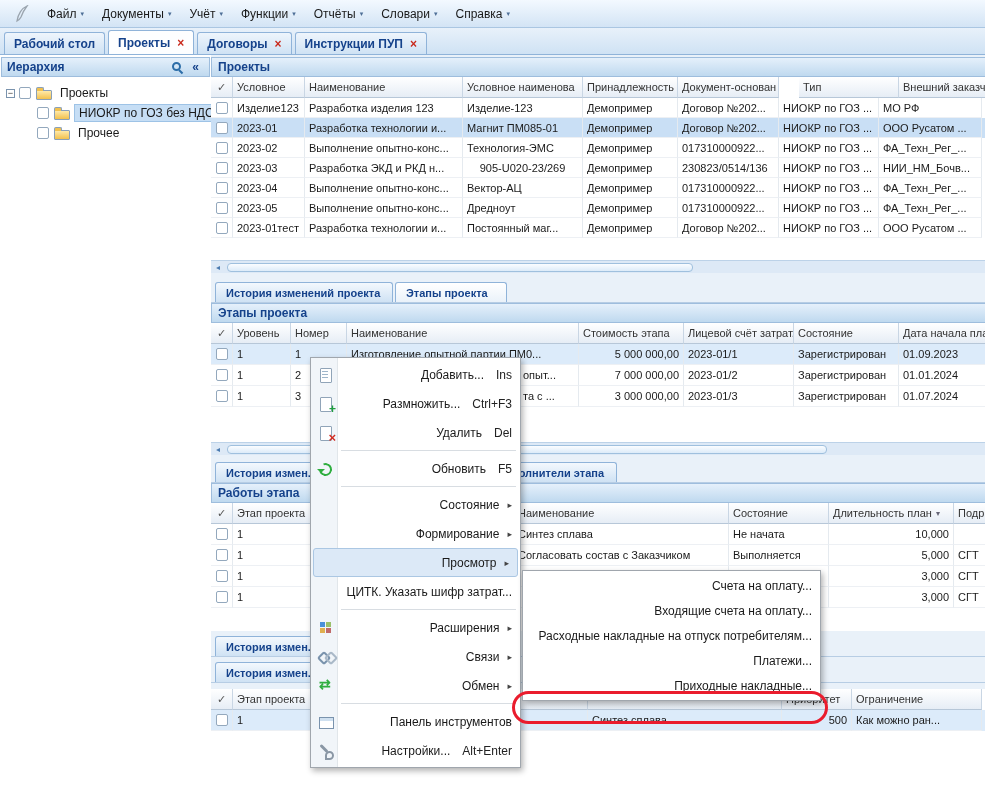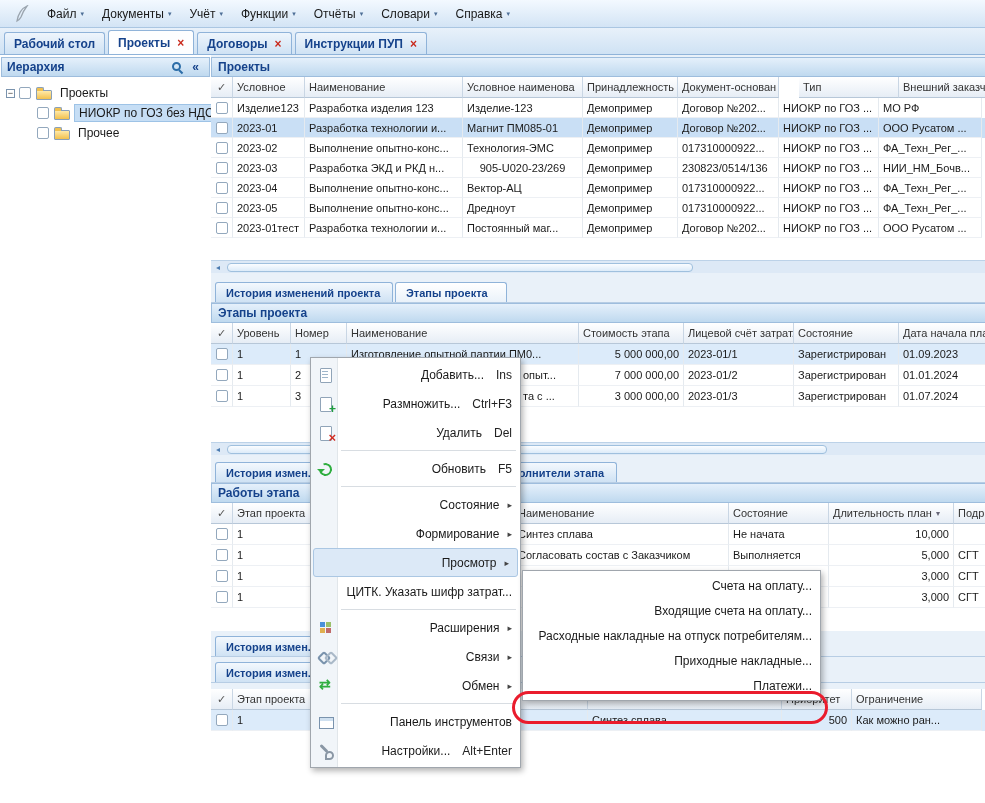--- a/index.html
+++ b/index.html
@@ -858,23 +858,23 @@
         <div class="cm-item">
           <span class="cm-label">Счета на оплату...</span>
         </div>
         <div class="cm-item">
           <span class="cm-label">Входящие счета на оплату...</span>
         </div>
         <div class="cm-item">
           <span class="cm-label">Расходные накладные на отпуск потребителям...</span>
         </div>
         <div class="cm-item">
+          <span class="cm-label">Платежи...</span>
+        </div>
+        <div class="cm-item">
           <span class="cm-label">Приходные накладные...</span>
         </div>
-        <div class="cm-item">
-          <span class="cm-label">Платежи...</span>
-        </div>
       </div>
   </div>
 
   <div class="red-oval"></div>
 
 </div>
 
 </body></html>

